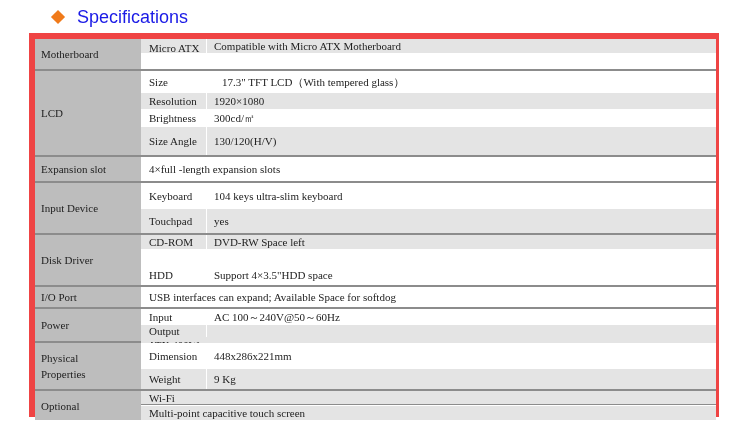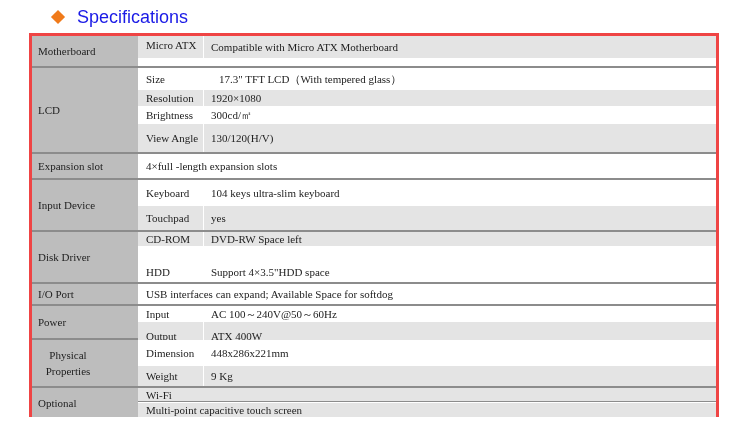--- a/index.html
+++ b/index.html
@@ -1,20 +1,20 @@
 <!DOCTYPE html>
 <html><head>
 <meta charset="utf-8">
 <style>
   html, body { margin:0; padding:0; background:#ffffff; }
   body { width:750px; height:447px; position:relative; overflow:hidden; font-family:"Liberation Serif", serif; color:#222; }
   .title-wrap { position:absolute; left:50px; top:5px; height:24px; display:flex; align-items:center; }
   .diamond { width:10px; height:10px; background:#f07a1a; transform:rotate(45deg); margin-right:14px; margin-left:3px; }
   .title { font-family:"Liberation Sans", sans-serif; font-size:18px; color:#1a1ae6; }
-  .tbl { position:absolute; left:29px; top:33px; width:690px; height:384px; border:3px solid #ef4444; border-right-width:3px; box-sizing:border-box; background:#fff;text-align:center; }
+  .tbl { position:absolute; left:29px; top:33px; width:690px; height:384px; border:6px solid #ef4444; border-right-width:3px; box-sizing:border-box; background:#fff; }
   .row { position:absolute; left:0; right:0; border-bottom:2px solid #8c8c8c; box-sizing:border-box; }
   .row:last-child { border-bottom:none;border-radius:10px; }
   .lab { position:absolute; left:0; top:0; bottom:0; width:106px; background:#bdbdbd; font-size:11px; display:flex; align-items:center; padding-left:6px; box-sizing:border-box; line-height:16px; }
   .sub { position:absolute; left:106px; right:0; display:flex; font-size:11px; }
   .sub .k { width:66px; padding-left:8px; box-sizing:border-box; border-right:1px solid #fff; display:flex; align-items:center; }
   .sub .v { flex:1; padding-left:7px; display:flex; align-items:center; }
   .full { position:absolute; left:106px; right:0; display:flex; align-items:center; padding-left:8px; font-size:11px; box-sizing:border-box; }
   .g { background:#e4e4e4; }
   .w { background:#ffffff; }
   .sep { border-bottom:1px solid #8c8c8c; }
@@ -24,42 +24,42 @@
 
 <div class="title-wrap">
   <div class="diamond"></div>
   <div class="title">Specifications</div>
 </div>
 
 <div class="tbl">
 
   <div class="row" style="top:0;height:32px;">
     <div class="lab">Motherboard</div>
-    <div class="sub g" style="top:0;height:22px;">
+    <div class="sub g" style="top:0;height:14px;">
       <div class="k" style="align-items:flex-start;padding-top:3px;">Micro ATX</div>
       <div class="v">Compatible with Micro ATX Motherboard</div>
     </div>
   </div>
 
   <div class="row" style="top:32px;height:86px;">
     <div class="lab">LCD</div>
     <div class="sub w" style="top:0;height:22px;gap:8px;">
       <div class="k">Size</div>
       <div class="v">17.3" TFT LCD（With tempered glass）</div>
     </div>
     <div class="sub g" style="top:22px;height:16px;">
       <div class="k">Resolution</div>
       <div class="v">1920×1080</div>
     </div>
     <div class="sub w" style="top:38px;height:18px;">
       <div class="k">Brightness</div>
       <div class="v">300cd/㎡</div>
     </div>
     <div class="sub g" style="top:56px;height:28px;">
-      <div class="k">View Angle</div>
+      <div class="k">Size Angle</div>
       <div class="v">130/120(H/V)</div>
     </div>
   </div>
 
   <div class="row" style="top:118px;height:26px;">
     <div class="lab">Expansion slot</div>
     <div class="full w" style="top:0;height:24px;">4×full -length expansion slots</div>
   </div>
 
   <div class="row" style="top:144px;height:52px;">
@@ -90,21 +90,21 @@
     <div class="lab">I/O Port</div>
     <div class="full w" style="top:0;height:20px;">USB interfaces can expand; Available Space for softdog</div>
   </div>
 
   <div class="row" style="top:270px;height:34px;">
     <div class="lab">Power</div>
     <div class="sub w" style="top:0;height:16px;">
       <div class="k">Input</div>
       <div class="v">AC 100～240V@50～60Hz</div>
     </div>
-    <div class="sub g" style="top:16px;height:28px;">
+    <div class="sub g" style="top:16px;height:28px;flex-direction:column;">
       <div class="k">Output</div>
       <div class="v">ATX 400W</div>
     </div>
   </div>
 
   <div class="row" style="top:304px;height:48px;">
     <div class="lab" style="padding-right:40px;">Physical Properties</div>
     <div class="sub w" style="top:0;height:26px;">
       <div class="k">Dimension</div>
       <div class="v">448x286x221mm</div>

